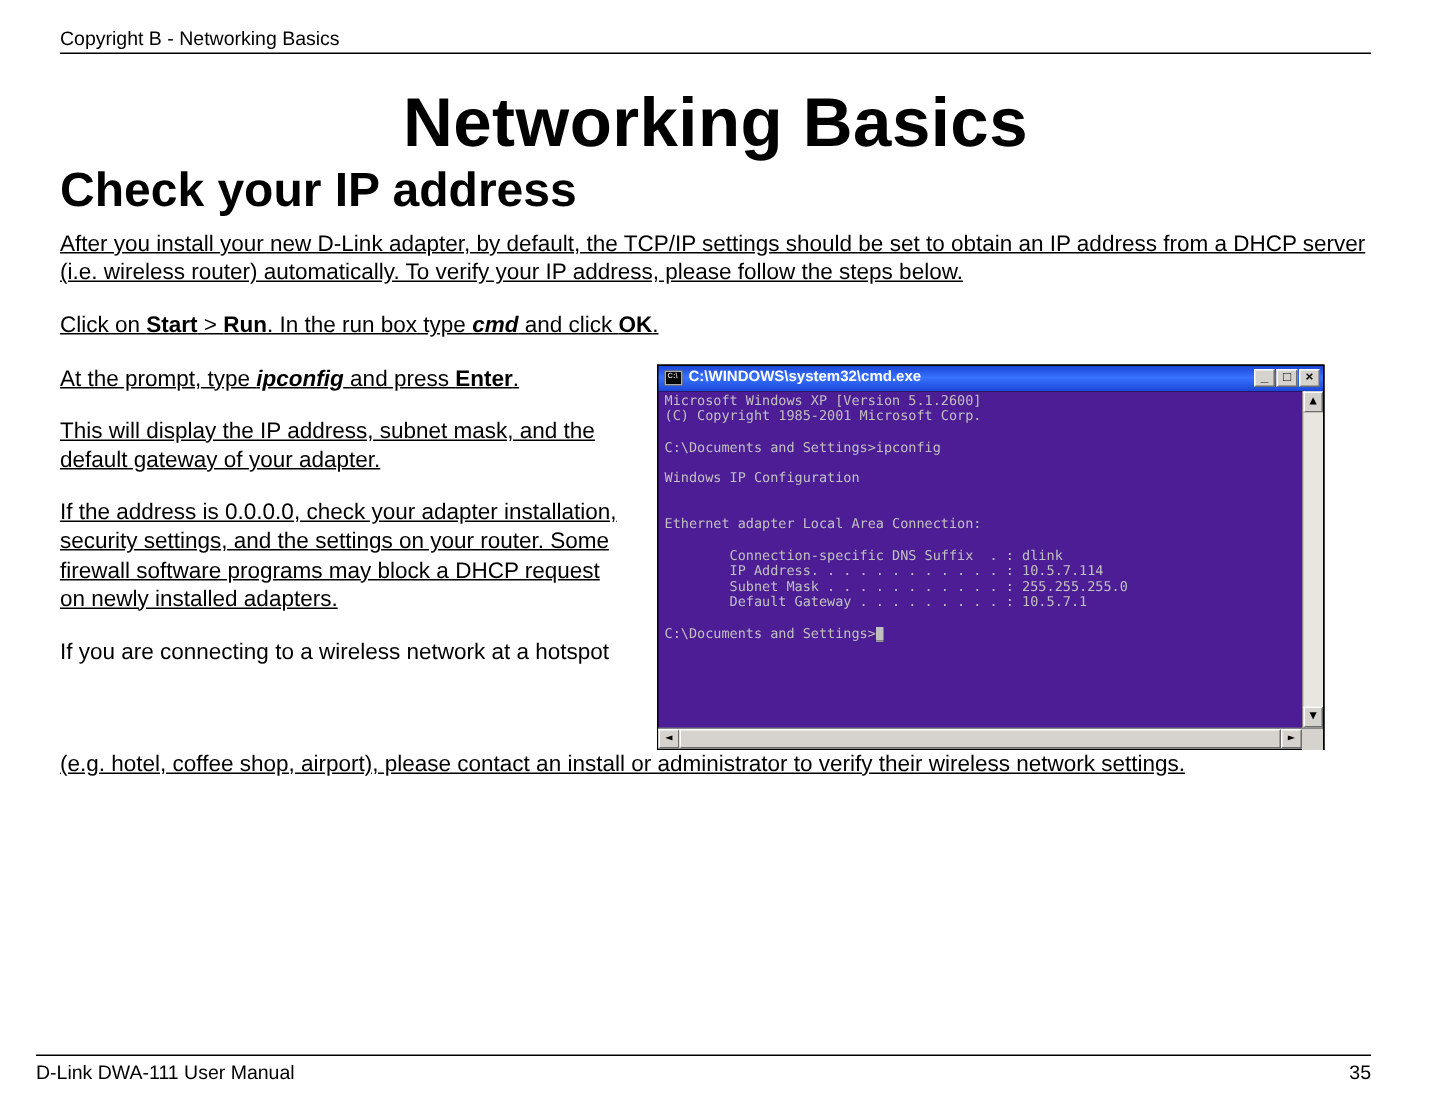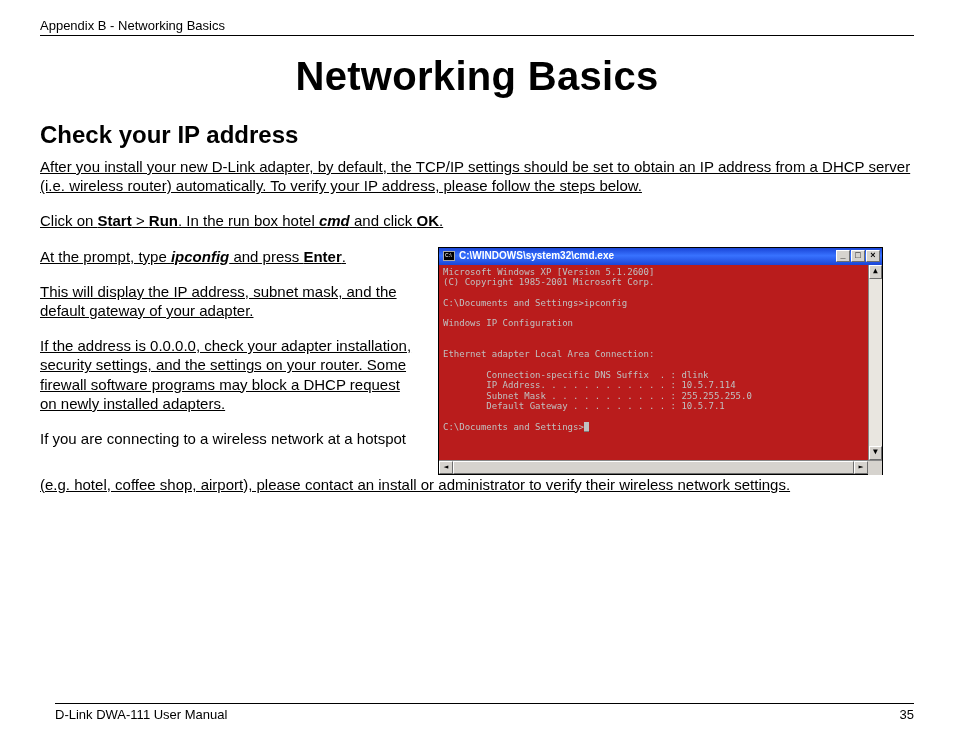--- a/index.html
+++ b/index.html
@@ -20,29 +20,28 @@
   .header-rule, .footer-rule {
     border: none;
     border-top: 1.2px solid #000;
   }
   .header-rule { margin-bottom: 18px; }
   .page-title {
     text-align: center;
     font-family: "Arial Narrow", "Helvetica Condensed", Arial, sans-serif;
     font-stretch: condensed;
     font-weight: 900;
-    font-size: 40px;
+    font-size: 46px;
     letter-spacing: 0.3px;
-    margin-bottom: 22px;
   }
   .section-heading {
     font-family: "Arial Narrow", "Helvetica Condensed", Arial, sans-serif;
     font-stretch: condensed;
     font-weight: 800;
-    font-size: 24px;
+    font-size: 32px;
     margin-bottom: 8px;
   }
   .body-block {
     font-size: 15px;
     line-height: 1.28;
     font-family: "Helvetica Neue", Helvetica, Arial, sans-serif;
     font-stretch: condensed;
   }
   .para { margin-bottom: 16px; text-decoration: underline; }
   .two-col {
@@ -95,25 +94,25 @@
     font-size: 9px;
     font-family: Arial, sans-serif;
     color: #000;
     font-weight: 700;
   }
   .cmd-inner {
     display: flex;
     background: #000;
   }
   .cmd-body {
-    background: #b91c1c;
+    background: #4c1d95;
     color: #c0c0c0;
     padding: 2px 4px 2px 4px;
     white-space: pre;
-    height: 195px;
+    height: 224px;
     flex: 1;
     overflow: hidden;
     letter-spacing: 0px;
     line-height: 1.15;
   }
   .cmd-body .cursor { background: #c0c0c0; color: #000; }
   .scroll-v {
     width: 14px;
     background: #d6d3ce;
     display: flex;
@@ -153,45 +152,45 @@
   .scroll-thumb-h {
     height: 100%; width: 100%;
     background: #d6d3ce;
     border: 1px solid #fff;
     border-right-color:#6d6d6d;
     border-bottom-color:#6d6d6d;
   }
   .corner { width: 14px; height: 14px; background: #d6d3ce; }
   .footer {
     position: absolute;
-    left: 55px; right: 40px;
+    left: 24px; right: 40px;
     bottom: 16px;
   }
   .footer-row {
     display: flex;
     justify-content: space-between;
     font-size: 13px;
     margin-top: 3px;
   }
 </style>
 </head>
 <body>
 
-<div class="header-text">Appendix B - Networking Basics</div>
+<div class="header-text">Copyright B - Networking Basics</div>
 <hr class="header-rule">
 
 <h1 class="page-title">Networking Basics</h1>
 
 <h2 class="section-heading">Check your IP address</h2>
 
 <div class="body-block">
   <p class="para">After you install your new D-Link adapter, by default, the TCP/IP settings should be set to obtain an IP address from a DHCP server (i.e. wireless router) automatically. To verify your IP address, please follow the steps below.</p>
 
   <p class="para">
-    <span>Click on </span><strong>Start</strong><span> &gt; </span><strong>Run</strong><span>. In the run box hotel </span><em class="cmd">cmd</em><span> and click </span><strong>OK</strong><span>.</span>
+    <span>Click on </span><strong>Start</strong><span> &gt; </span><strong>Run</strong><span>. In the run box type </span><em class="cmd">cmd</em><span> and click </span><strong>OK</strong><span>.</span>
   </p>
 
   <div class="two-col">
     <div class="col-left">
       <p class="para">
         <span>At the prompt, type </span><em class="cmd">ipconfig</em><span> and press </span><strong>Enter</strong><span>.</span>
       </p>
       <p class="para">This will display the IP address, subnet mask, and the default gateway of your adapter.</p>
       <p class="para">If the address is 0.0.0.0, check your adapter installation, security settings, and the settings on your router. Some firewall software programs may block a DHCP request on newly installed adapters.</p>
       <p style="margin-bottom:0">If you are connecting to a wireless network at a hotspot</p>

